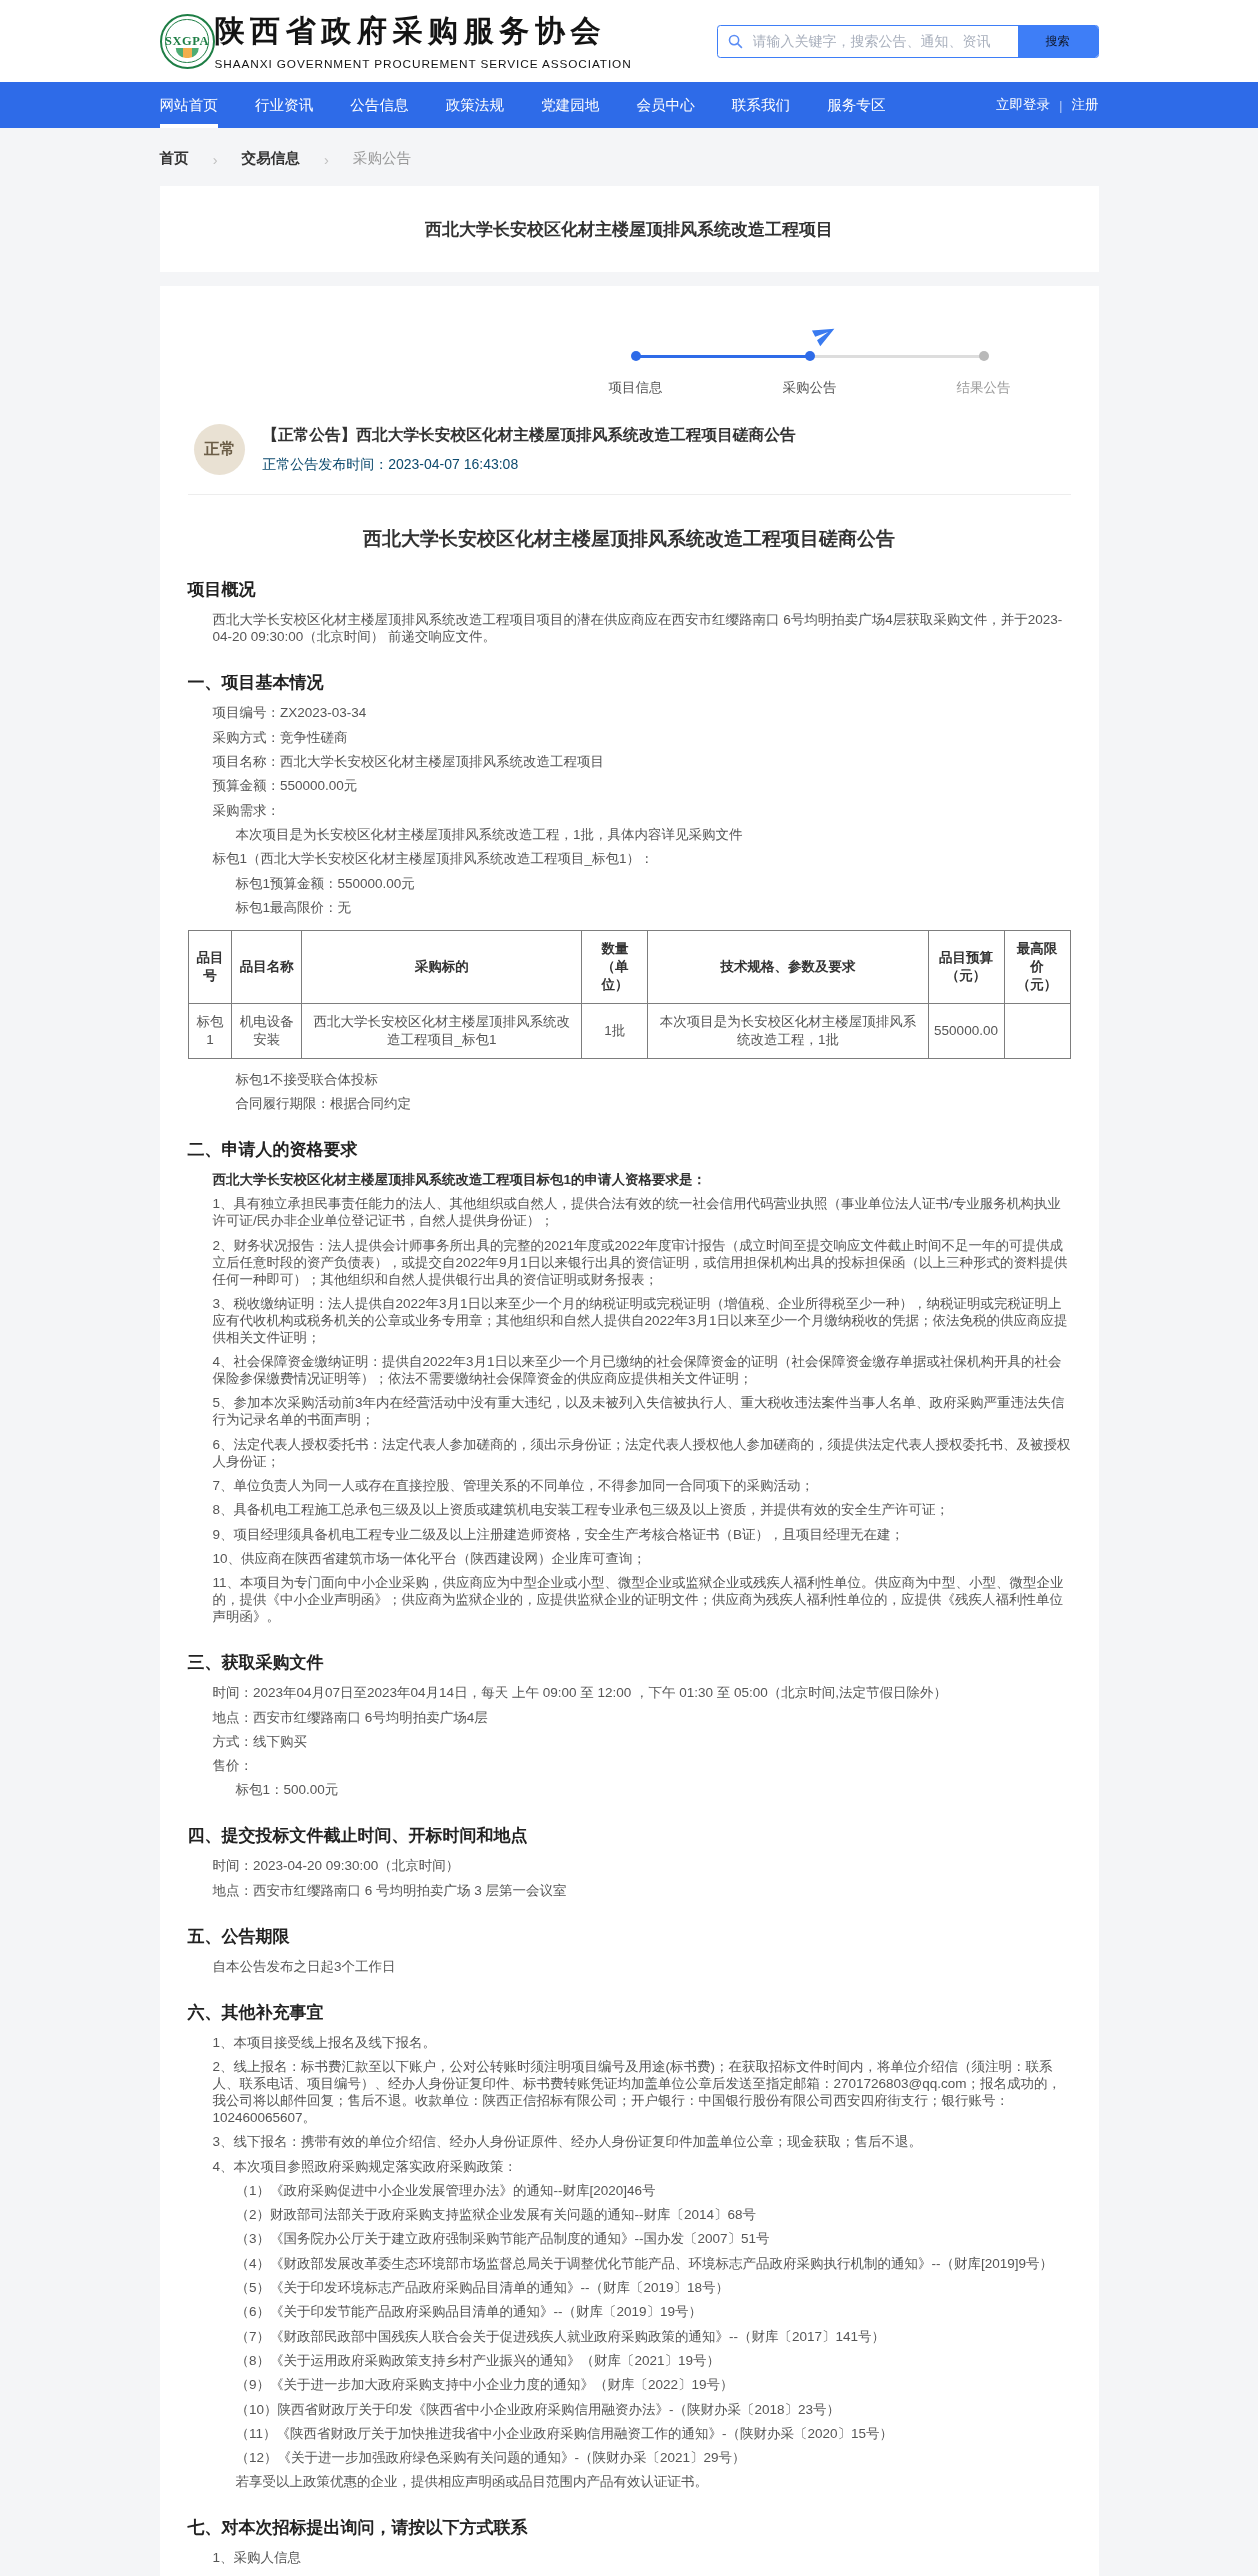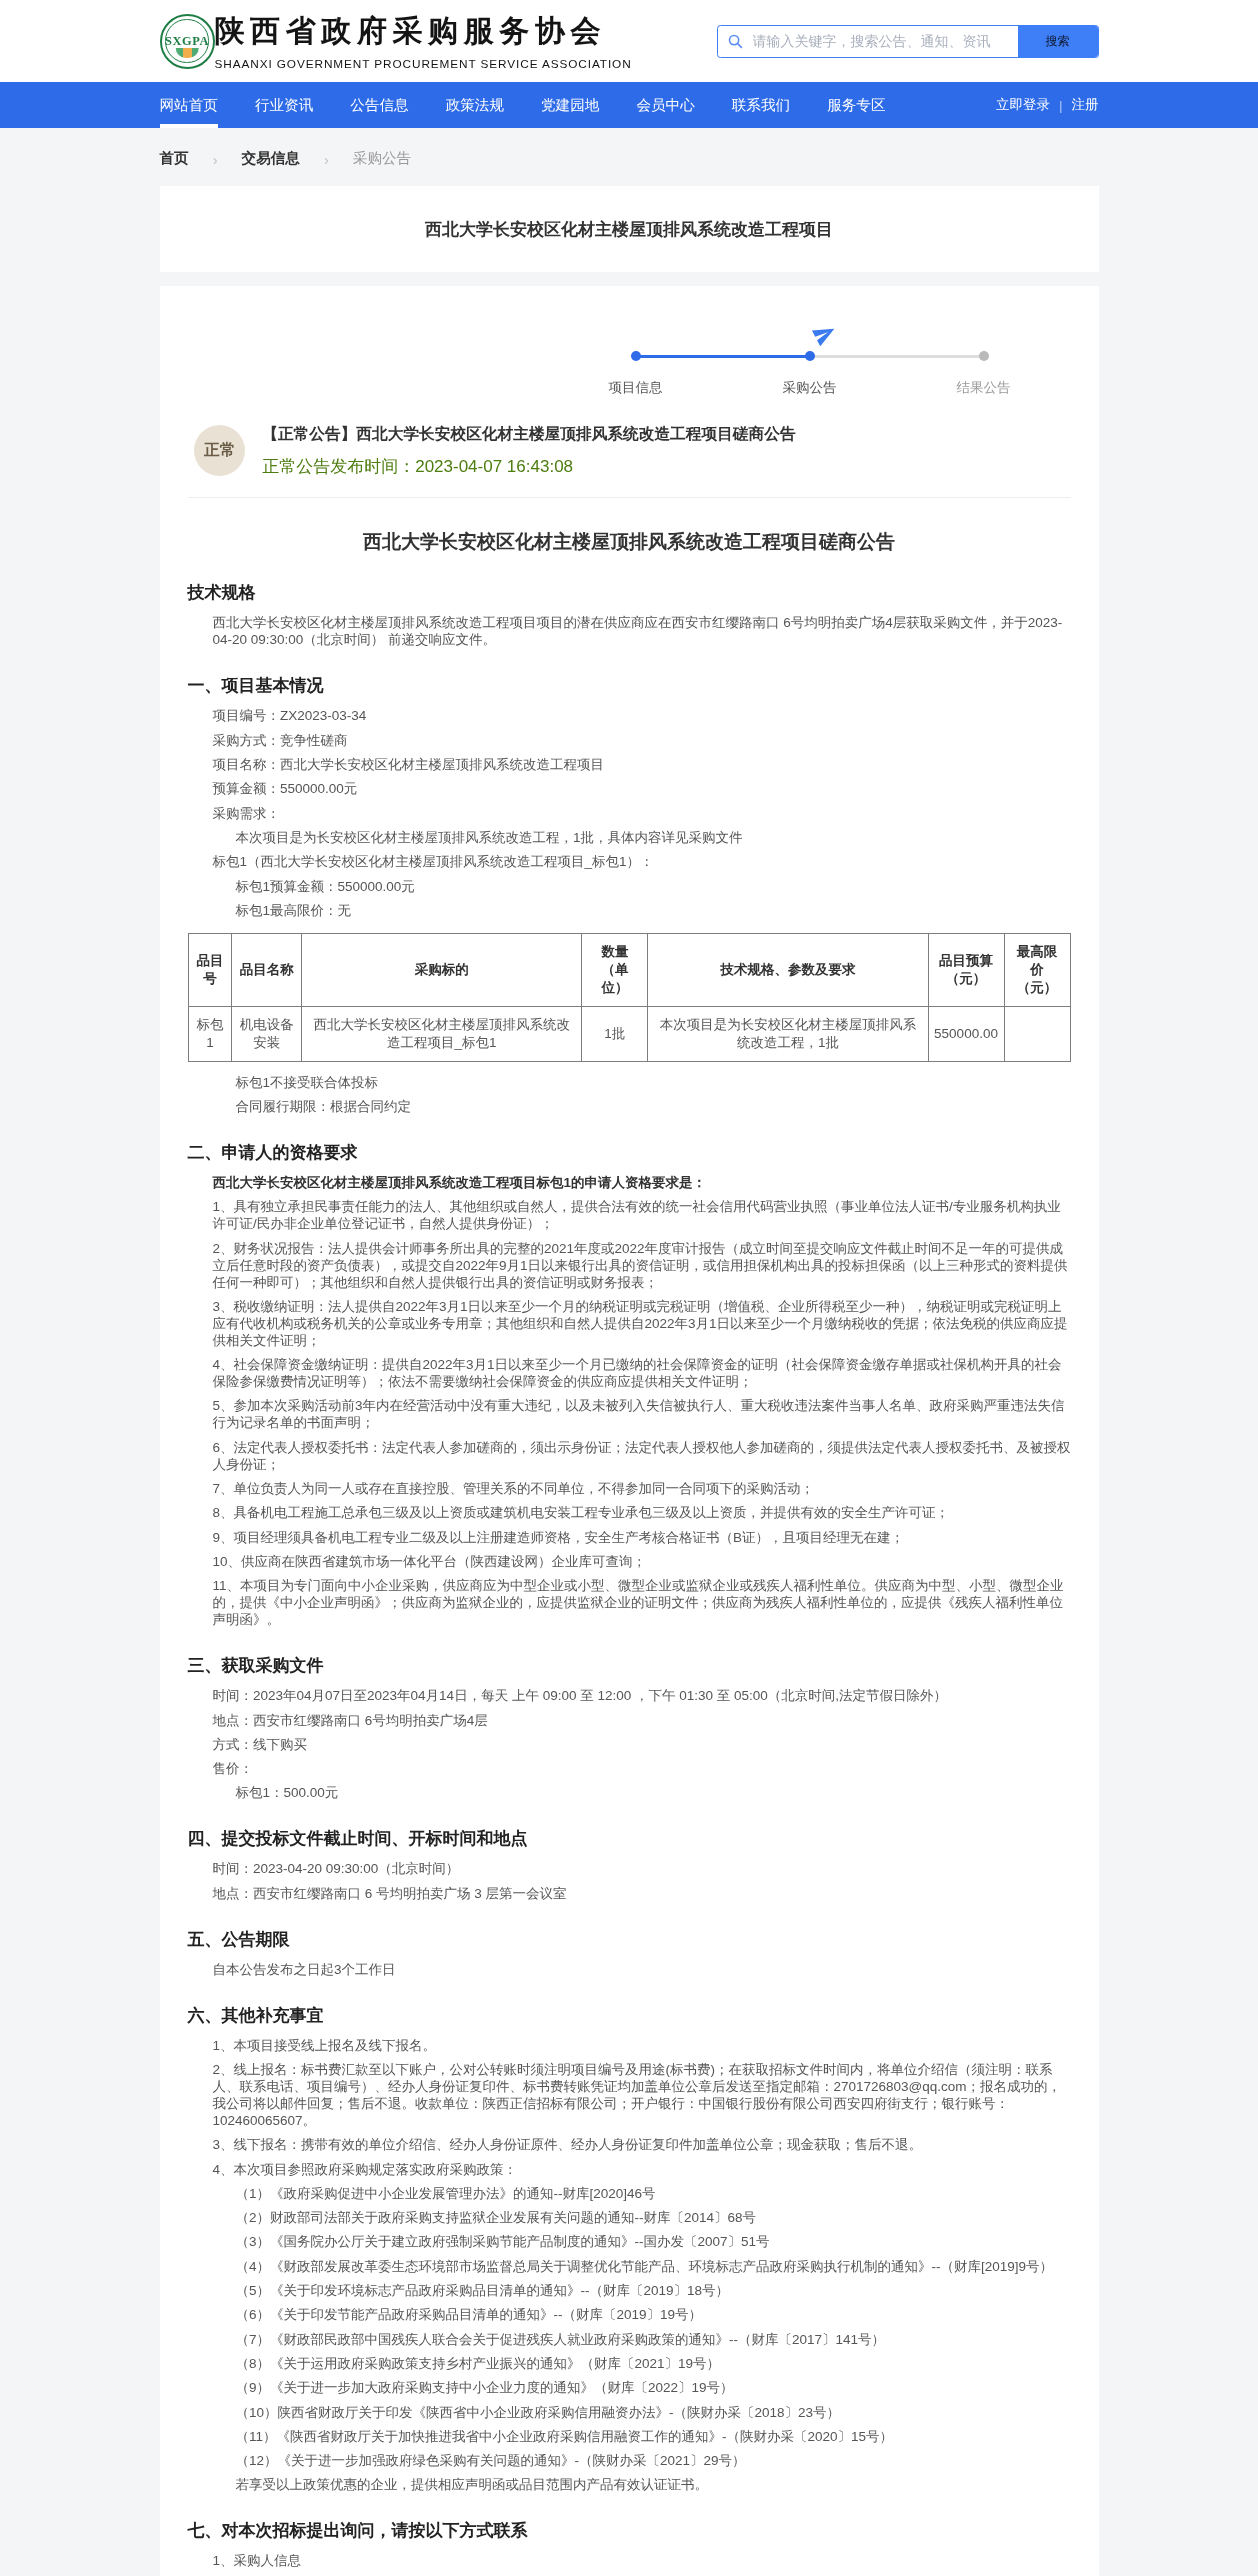--- a/index.html
+++ b/index.html
@@ -78,21 +78,21 @@
   .slabel.dim { color:#9a9a9a; }
   .plane { position:absolute; top:-29px; left:52%; }
 
   
   .ann { display:flex; align-items:center; gap:17px; margin-top:27px;
     padding:0 0 19px 6.7px; border-bottom:0.6px solid #ededed; }
   .badge { width:51px; height:51px; border-radius:50%; background:#e9e1d3;
     color:#6b5d47; font-size:15.7px; font-weight:bold; flex:0 0 auto;
     display:flex; align-items:center; justify-content:center; }
   .ann-title { font-size:15.7px; font-weight:bold; color:#333; }
-  .ann-time { font-size:17px; color:#4d7c0f; margin-top:10px; }
+  .ann-time { font-size:14px; color:#0c4a6e; margin-top:10px; }
 
   .main-title { text-align:center; font-size:19px; font-weight:bold;
     color:#333; margin:31.5px 0 26px; }
 
   
   .sec-heading { font-size:17px; font-weight:bold; color:#222; margin:26px 0 10px; }
   .para { font-size:13.5px; color:#555; line-height:17px; margin:7.3px 0; }
   .para.ind1 { padding-left:25px; }
   .para.ind2 { padding-left:48px; }
   .para.bold { font-weight:bold; color:#333; }
@@ -190,21 +190,21 @@
       <div class="badge">正常</div>
       <div>
         <div class="ann-title">【正常公告】西北大学长安校区化材主楼屋顶排风系统改造工程项目磋商公告</div>
         <div class="ann-time">正常公告发布时间：2023-04-07 16:43:08</div>
       </div>
     </div>
 
     <h1 class="main-title">西北大学长安校区化材主楼屋顶排风系统改造工程项目磋商公告</h1>
 
     <div id="body-blocks">
-        <div class="sec-heading">技术规格</div>
+        <div class="sec-heading">项目概况</div>
         <div class="para ind1">西北大学长安校区化材主楼屋顶排风系统改造工程项目项目的潜在供应商应在西安市红缨路南口 6号均明拍卖广场4层获取采购文件，并于2023-04-20 09:30:00（北京时间） 前递交响应文件。</div>
         <div class="sec-heading">一、项目基本情况</div>
         <div class="para ind1">项目编号：ZX2023-03-34</div>
         <div class="para ind1">采购方式：竞争性磋商</div>
         <div class="para ind1">项目名称：西北大学长安校区化材主楼屋顶排风系统改造工程项目</div>
         <div class="para ind1">预算金额：550000.00元</div>
         <div class="para ind1">采购需求：</div>
         <div class="para ind2">本次项目是为长安校区化材主楼屋顶排风系统改造工程，1批，具体内容详见采购文件</div>
         <div class="para ind1">标包1（西北大学长安校区化材主楼屋顶排风系统改造工程项目_标包1）：</div>
         <div class="para ind2">标包1预算金额：550000.00元</div>

